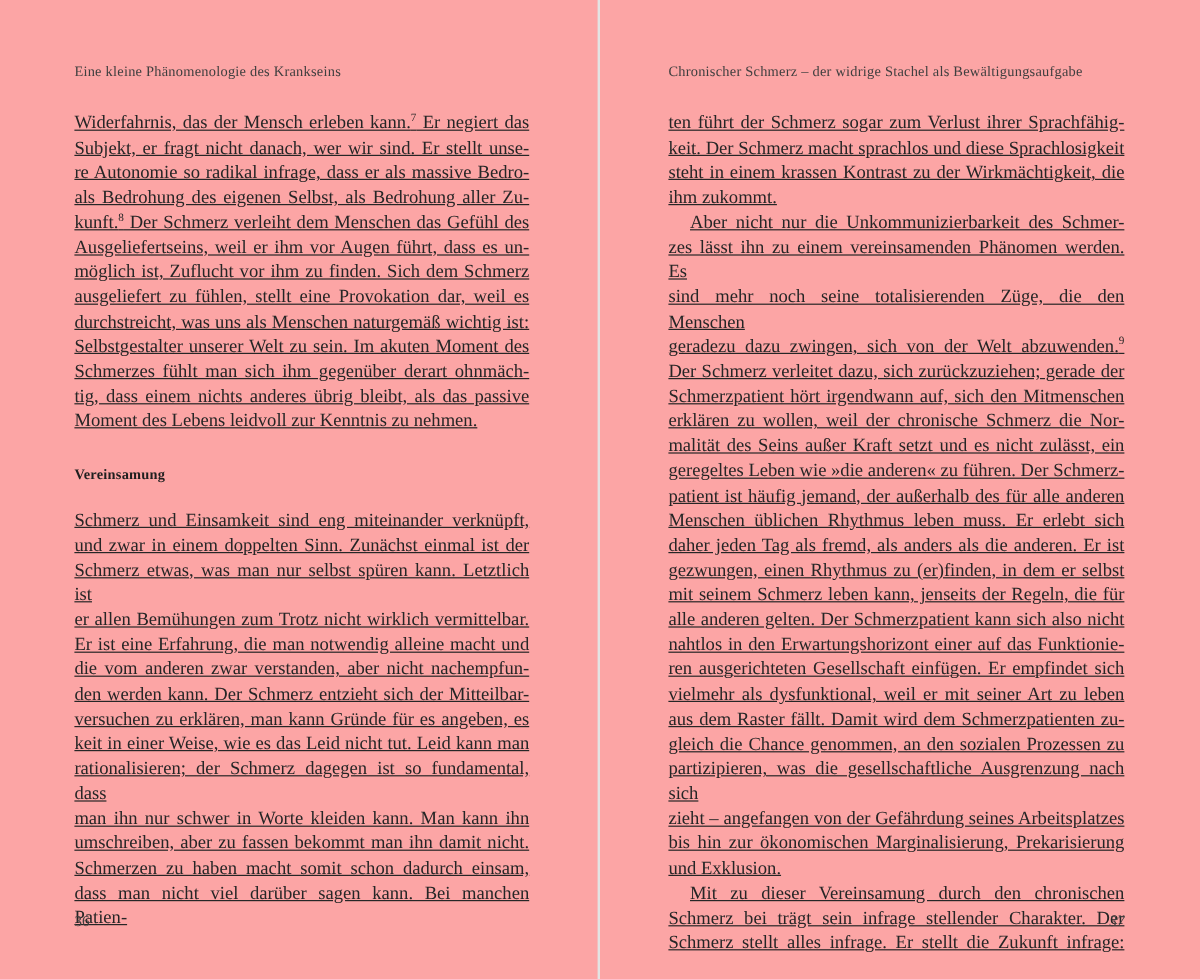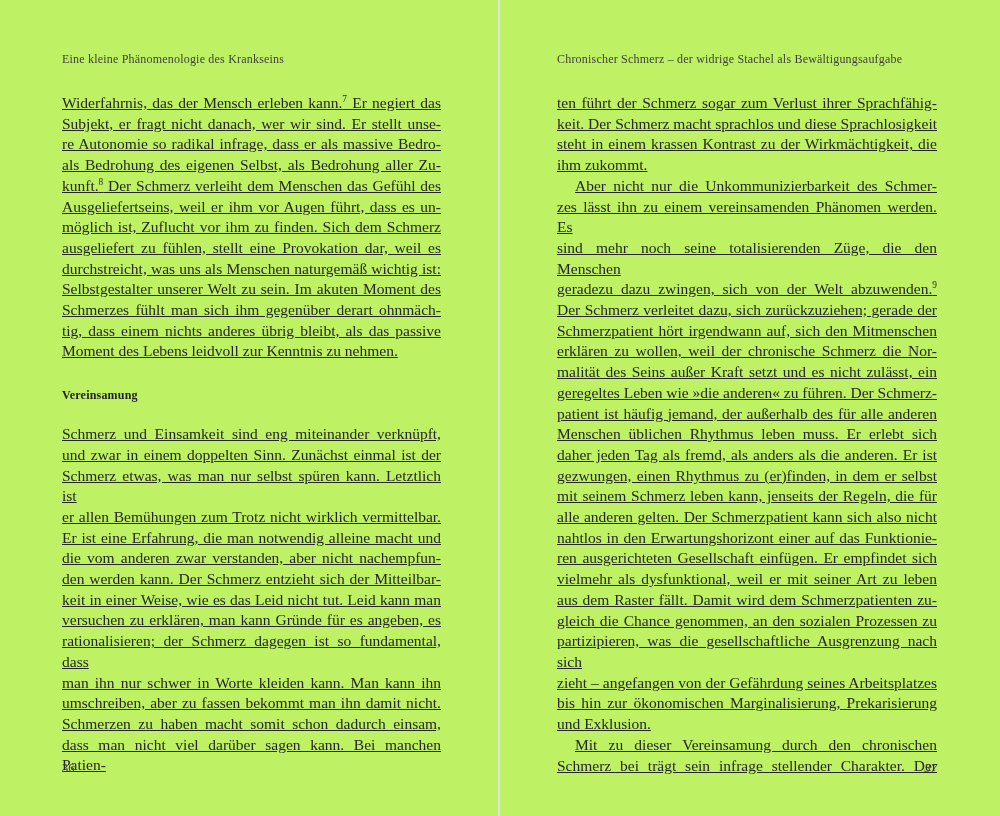--- a/index.html
+++ b/index.html
@@ -1,20 +1,20 @@
 <!DOCTYPE html>
 <html lang="de"><head>
 <meta charset="utf-8">
 <style>
   html, body { margin: 0; padding: 0; background: #ffffff; }
   .book {
     position: relative;
     width: 1000px;
     height: 816px;
-    background: #bef264;
+    background: #fca5a5;
     font-family: "Liberation Serif", "DejaVu Serif", serif;
     color: #262626;
     overflow: hidden;
   }
   .gutter {
     position: absolute;
     left: 498px;
     top: 0;
     width: 2px;
     height: 816px;
@@ -93,22 +93,22 @@
         </div>
         <h2 class="section-heading">Vereinsamung</h2>
         <div class="para">
           <div class="line j">Schmerz und Einsamkeit sind eng miteinander verknüpft,</div>
           <div class="line j">und zwar in einem doppelten Sinn. Zunächst einmal ist der</div>
           <div class="line j">Schmerz etwas, was man nur selbst spüren kann. Letztlich ist</div>
           <div class="line j">er allen Bemühungen zum Trotz nicht wirklich vermittelbar.</div>
           <div class="line j">Er ist eine Erfahrung, die man notwendig alleine macht und</div>
           <div class="line j">die vom anderen zwar verstanden, aber nicht nachempfun-</div>
           <div class="line j">den werden kann. Der Schmerz entzieht sich der Mitteilbar-</div>
+          <div class="line j">versuchen zu erklären, man kann Gründe für es angeben, es</div>
           <div class="line j">keit in einer Weise, wie es das Leid nicht tut. Leid kann man</div>
-          <div class="line j">versuchen zu erklären, man kann Gründe für es angeben, es</div>
           <div class="line j">rationalisieren; der Schmerz dagegen ist so fundamental, dass</div>
           <div class="line j">man ihn nur schwer in Worte kleiden kann. Man kann ihn</div>
           <div class="line j">umschreiben, aber zu fassen bekommt man ihn damit nicht.</div>
           <div class="line j">Schmerzen zu haben macht somit schon dadurch einsam,</div>
           <div class="line j">dass man nicht viel darüber sagen kann. Bei manchen Patien-</div>
         </div>
       </div>
   </section>
 
   <section class="page right">
@@ -142,19 +142,20 @@
           <div class="line j">aus dem Raster fällt. Damit wird dem Schmerzpatienten zu-</div>
           <div class="line j">gleich die Chance genommen, an den sozialen Prozessen zu</div>
           <div class="line j">partizipieren, was die gesellschaftliche Ausgrenzung nach sich</div>
           <div class="line j">zieht – angefangen von der Gefährdung seines Arbeitsplatzes</div>
           <div class="line j">bis hin zur ökonomischen Marginalisierung, Prekarisierung</div>
           <div class="line">und Exklusion.</div>
         </div>
         <div class="para">
           <div class="line j indent">Mit zu dieser Vereinsamung durch den chronischen</div>
           <div class="line j">Schmerz bei trägt sein infrage stellender Charakter. Der</div>
+          <div class="line j">Schmerz stellt alles infrage. Er stellt die Zukunft infrage:</div>
         </div>
       </div>
   </section>
 
   <div class="page-number pn-left">36</div>
   <div class="page-number pn-right">37</div>
 </div>
 
 </body></html>

